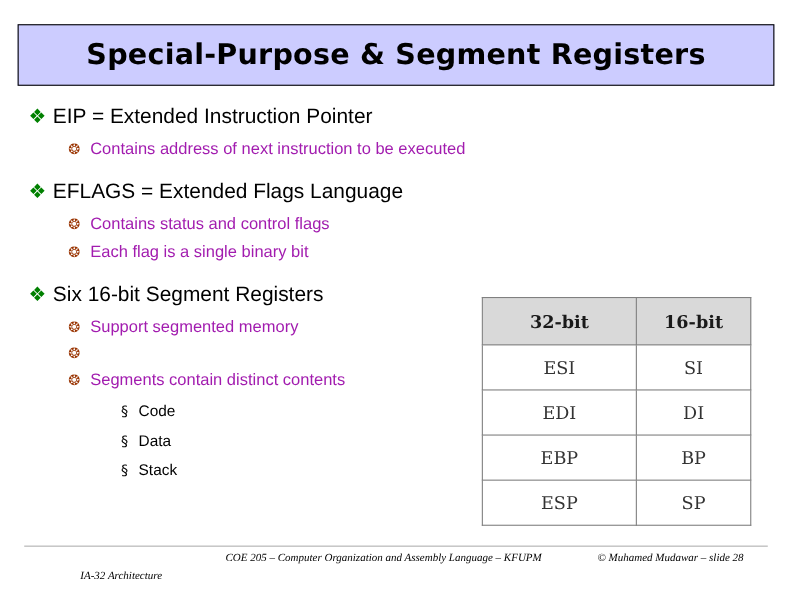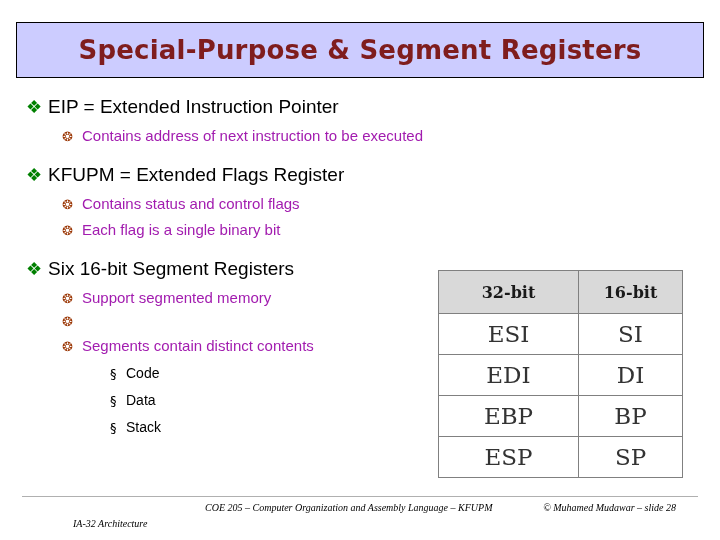--- a/index.html
+++ b/index.html
@@ -30,21 +30,21 @@
     border: 1px solid #000000;
     box-sizing: border-box;
     display: flex;
     align-items: center;
     justify-content: center;
   }
   .title-text {
     font-family: "DejaVu Sans", sans-serif;
     font-size: 26px;
     font-weight: bold;
-    color: #7f1d1d;
+    color: #000000;
     letter-spacing: 0.2px;
     white-space: nowrap;
   }
   .body-area {
     position: absolute;
     left: 26px;
     top: 92px;
     width: 500px;
   }
   .l1 {
@@ -112,21 +112,21 @@
     width: 244px;
     border-collapse: collapse;
     table-layout: fixed;
   }
   .reg-table td {
     border: 1px solid #808080;
     height: 38px;
     text-align: center;
     vertical-align: middle;
     font-family: "DejaVu Serif", serif;
-    font-size: 23px;
+    font-size: 16px;
     color: #333333;
     background: #ffffff;
   }
   .reg-table tr.head td {
     background: #d9d9d9;
     font-weight: bold;
     font-size: 16px;
     color: #1a1a1a;
     height: 40px;
   }
@@ -177,21 +177,21 @@
 
     <div class="l2">
       <span class="bullet">❂</span>
       <span class="txt">Contains address of next instruction to be executed</span>
     </div>
 
     <div class="spacer-lg"></div>
 
     <div class="l1">
       <span class="bullet">❖</span>
-      <span class="txt">KFUPM = Extended Flags Register</span>
+      <span class="txt">EFLAGS = Extended Flags Language</span>
     </div>
 
     <div class="l2">
       <span class="bullet">❂</span>
       <span class="txt">Contains status and control flags</span>
     </div>
 
     <div class="l2">
       <span class="bullet">❂</span>
       <span class="txt">Each flag is a single binary bit</span>

